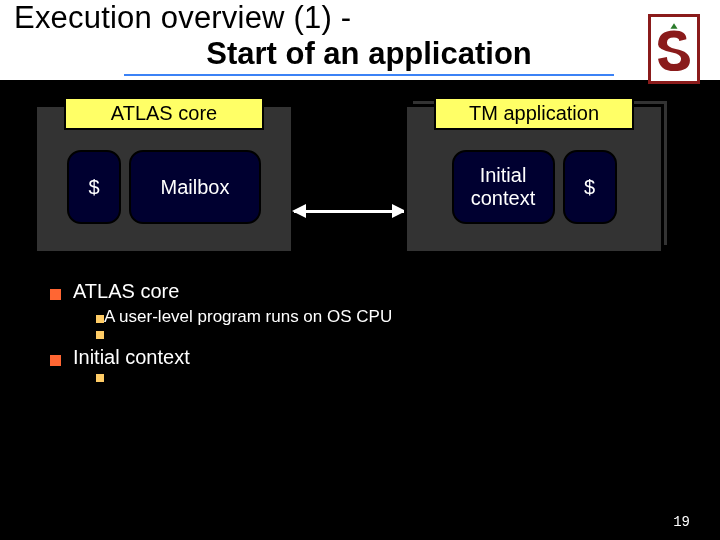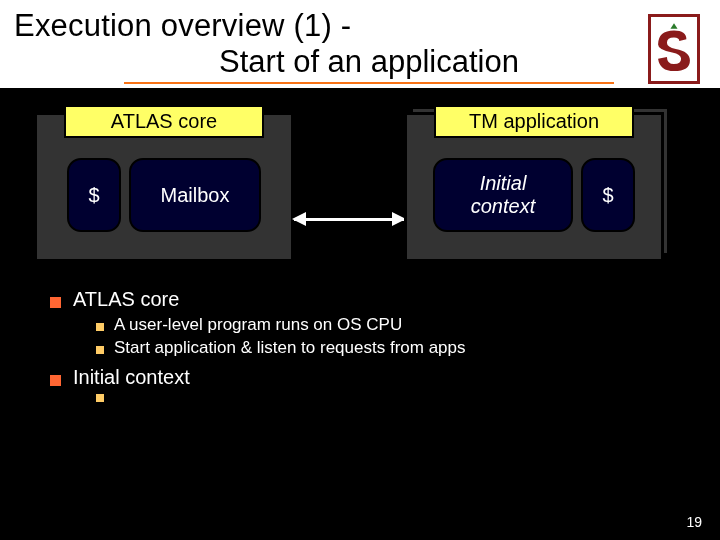--- a/index.html
+++ b/index.html
@@ -6,25 +6,25 @@
   html, body { width: 720px; height: 540px; overflow: hidden; }
   body {
     background: #000;
     font-family: Verdana, Arial, sans-serif;
     color: #fff;
     position: relative;
   }
   .title-block {
     background: #fff;
     color: #000;
-    padding: 8px 14px 4px 14px;
+    padding: 0 14px 4px 14px;
     font-family: Arial, Helvetica, sans-serif;
   }
   .title-line1 { font-size: 31px; font-weight: 400; letter-spacing: 0.2px; }
-  .title-line2 { font-size: 31px; font-weight: 400; text-align: center; margin-left: 110px; border-bottom: 2px solid #f97316; width: 490px; padding-bottom: 2px; }
+  .title-line2 { font-size: 31px; font-weight: 700; text-align: center; margin-left: 110px; border-bottom: 2px solid #3b82f6; width: 490px; padding-bottom: 2px; }
   .logo {
     position: absolute;
     top: 14px; right: 20px;
     width: 52px; height: 70px;
     border: 3px solid #8a1b1b;
     background: #fff;
   }
   .logo svg { width: 100%; height: 100%; display: block; }
 
   .diagram {
@@ -78,21 +78,21 @@
     display: flex;
     align-items: center;
     justify-content: center;
     font-size: 20px;
     padding: 4px 8px;
     text-align: center;
     line-height: 1.15;
   }
   .chip-dollar { width: 54px; }
   .chip-wide { width: 132px; }
-  .chip-mid { width: 140px; font-style: italic; }
+  .chip-mid { width: 103px; }
 
   .arrow-wrap {
     flex: 0 0 110px;
     height: 150px;
     display: flex;
     align-items: center;
     justify-content: center;
   }
   .arrow {
     width: 110px;
@@ -112,28 +112,29 @@
   .arrow::before { left: -2px; border-right: 14px solid #fff; }
   .arrow::after  { right: -2px; border-left: 14px solid #fff; }
 
   .bullets {
     margin: 26px 40px 0 50px;
     font-size: 20px;
   }
   .b1 { display: flex; align-items: baseline; gap: 12px; margin-bottom: 4px; }
   .b1 .sq { width: 11px; height: 11px; background: #ff6633; display: inline-block; flex: 0 0 11px; position: relative; top: 2px; }
   .sub { margin-left: 46px; }
-  .b2 { display: flex; align-items: baseline; gap: 10px; font-size: 17px; margin: 3px 0; }
+  .b2 { display: flex; align-items: baseline; font-size: 17px; margin: 3px 0; }
   .b2 .sq { width: 8px; height: 8px; background: #ffcc66; display: inline-block; flex: 0 0 8px; position: relative; top: 1px; }
 
   .pagenum {
     position: absolute;
-    bottom: 10px; right: 18px;
+    bottom: 10px; right: 30px;
     color: #fff;
     font-size: 14px;
+    font-family: Liberation Mono, monospace;
   }
 </style>
 </head>
 <body>
 
 <div class="title-block">
   <div class="title-line1">Execution overview (1) -</div>
   <div class="title-line2">Start of an application</div>
 </div>
 
@@ -176,21 +177,20 @@
     <span class="sq"></span>
     <span>ATLAS core</span>
   </div>
   <div class="sub">
     <div class="b2">
       <span class="sq"></span>
       <span>A user-level program runs on OS CPU</span>
     </div>
     <div class="b2">
       <span class="sq"></span>
-      <span>Start application &amp; listen to requests from apps</span>
     </div>
   </div>
   <div class="b1" style="margin-top:8px">
     <span class="sq"></span>
     <span>Initial context</span>
   </div>
   <div class="sub">
     <div class="b2">
       <span class="sq"></span>
     </div>

